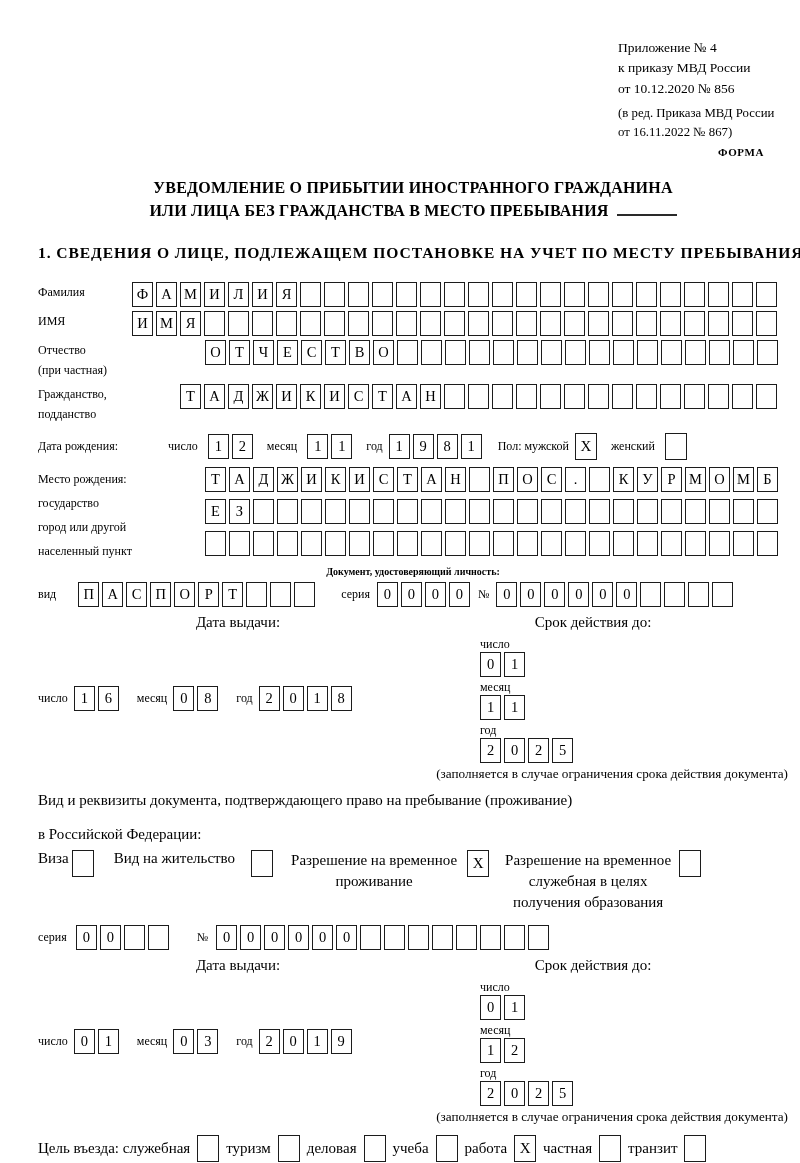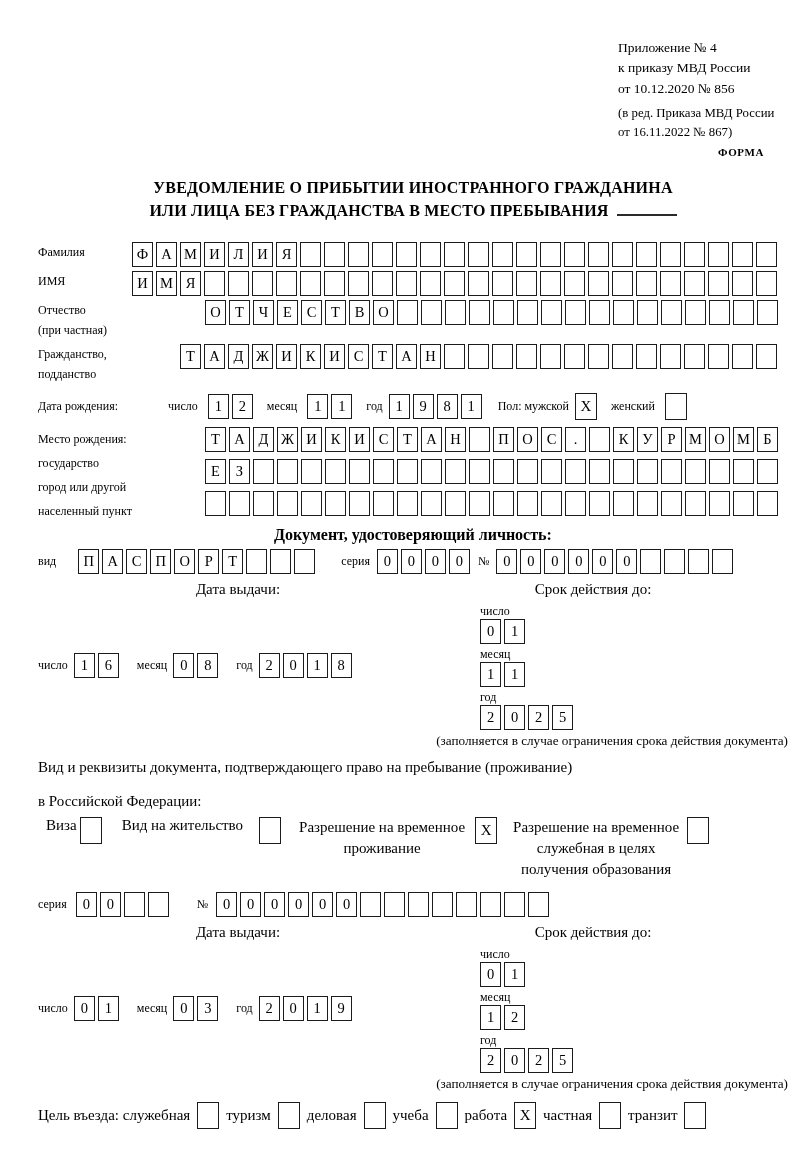--- a/index.html
+++ b/index.html
@@ -33,21 +33,21 @@
   .w167{width:167px;}
   .w142{width:142px;}
 
   .bd-row{display:flex;align-items:center;margin-top:9px;}
   .bd-row .m6{margin-right:6px;} .bd-row .m10{margin-right:10px;} .bd-row .m14{margin-right:14px;} .bd-row .m16{margin-right:16px;}
   .bd-label{width:130px;flex:0 0 auto;}
 
   .bp-rows{display:flex;flex-direction:column;gap:7px;}
   .bp-label div{line-height:24px;}
 
-  .doc-heading{margin-top:3px;text-align:center;font-weight:bold;font-size:16px;}
+  .doc-heading{margin-top:3px;text-align:center;font-weight:bold;font-size:10px;}
 
   .kind-row{display:flex;align-items:center;margin-top:5px;}
 
   .dl-row{display:flex;margin-top:7px;font-size:15px;}
   .dl-left{width:400px;text-align:center;flex:0 0 auto;}
   .dl-right{width:310px;text-align:center;flex:0 0 auto;}
 
   .dr{display:flex;align-items:center;margin-top:3px;}
   .dr-left{display:flex;align-items:center;width:442px;flex:0 0 auto;}
   .dr .lbl{margin-right:6px;}
@@ -79,20 +79,21 @@
   </div>
   <div class="forma">ФОРМА</div>
 
   <div class="top-spacer"></div>
 
   <div class="title">
     <div>УВЕДОМЛЕНИЕ О ПРИБЫТИИ ИНОСТРАННОГО ГРАЖДАНИНА</div>
     <div><span>ИЛИ ЛИЦА БЕЗ ГРАЖДАНСТВА В МЕСТО ПРЕБЫВАНИЯ</span><span class="blank"></span></div>
   </div>
 
+  <div class="section-heading">1. СВЕДЕНИЯ О ЛИЦЕ, ПОДЛЕЖАЩЕМ ПОСТАНОВКЕ НА УЧЕТ ПО МЕСТУ ПРЕБЫВАНИЯ</div>
 
   <div class="frow row-surname">
     <div class="lblcol lbl w94">Фамилия</div>
     <div class="cells">
         <span class="cell">Ф</span>
         <span class="cell">А</span>
         <span class="cell">М</span>
         <span class="cell">И</span>
         <span class="cell">Л</span>
         <span class="cell">И</span>
@@ -415,21 +416,21 @@
           <span class="cell">5</span>
         </span>
     </div>
   </div>
   <div class="note-right small">(заполняется в случае ограничения срока действия документа)</div>
 
   <div class="intro">Вид и реквизиты документа, подтверждающего право на пребывание (проживание)</div>
   <div class="intro2">в Российской Федерации:</div>
 
   <div class="permits">
-    <span style="margin-right:3px;margin-left:8px;">Виза</span>
+    <span style="margin-right:3px;">Виза</span>
     <span class="cb" style="margin-right:20px;"></span>
     <span style="margin-right:16px;">Вид на жительство</span>
     <span class="cb" style="margin-right:18px;"></span>
     <span class="center2" style="margin-right:10px;">
       <div>Разрешение на временное</div>
       <div>проживание</div>
     </span>
     <span class="cb" style="margin-right:16px;">X</span>
     <span class="center2" style="margin-right:8px;">
       <div>Разрешение на временное</div>

